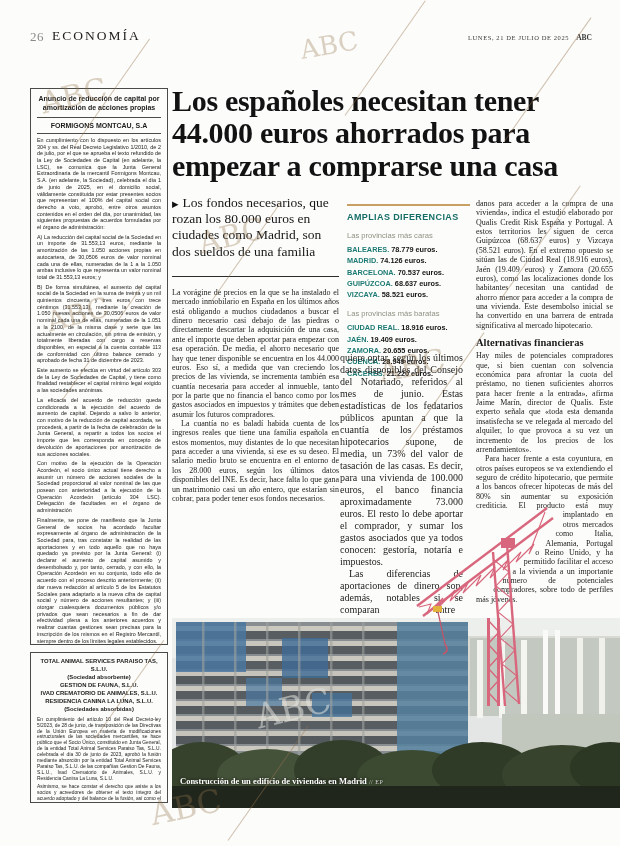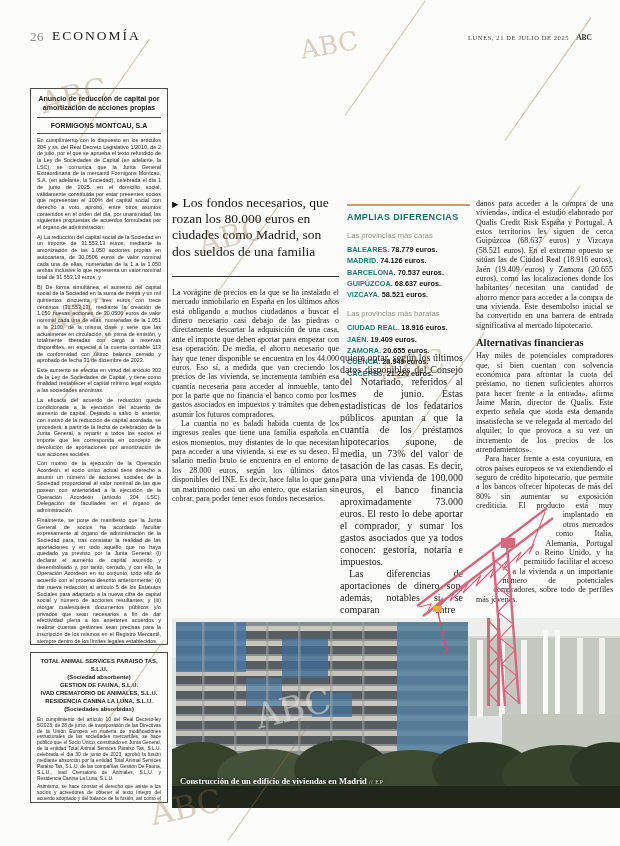--- a/index.html
+++ b/index.html
@@ -125,20 +125,21 @@
     <div class="n-h">(Sociedad absorbente)</div>
     <div class="n-h">GESTION DE FAUNA, S.L.U.</div>
     <div class="n-h">IVAD CREMATORIO DE ANIMALES, S.L.U.</div>
     <div class="n-h">RESIDENCIA CANINA LA LUNA, S.L.U.</div>
     <div class="n-h">(Sociedades absorbidas)</div>
     <p class="n-p">En cumplimiento del artículo 10 del Real Decreto-ley 5/2023, de 28 de junio, de transposición de las Directivas de la Unión Europea en materia de modificaciones estructurales de las sociedades mercantiles, se hace público que el Socio Único, constituido en Junta General, de la entidad Total Animal Services Paraiso Tas, S.L.U. celebrada el día 30 de junio de 2023, aprobó la fusión mediante absorción por la entidad Total Animal Services Paraiso Tas, S.L.U. de las compañías Gestion De Fauna, S.L.U., Ivad Crematorio de Animales, S.L.U. y Residencia Canina La Luna, S.L.U.</p>
     <p class="n-p">Asimismo, se hace constar el derecho que asiste a los socios y acreedores de obtener el texto íntegro del acuerdo adoptado y del balance de la fusión, así como el derecho que corresponde a los acreedores de las sociedades que se fusionan a oponerse a dicha fusión, en los términos establecidos en el artículo 44 de la Ley 3/2009, de 3 de abril, durante el plazo de un mes contado a partir de la publicación del último anuncio del acuerdo de Socio Único.</p>
 
   </aside>
 
+  <h1 class="abs headline" style="margin:0;">Los españoles necesitan tener 44.000 euros ahorrados para empezar a comprarse una casa</h1>
   <div class="abs standfirst">
     <span class="sf-arrow">▶</span>
     <span>Los fondos necesarios, que rozan los 80.000 euros en ciudades como Madrid, son dos sueldos de una familia</span>
   </div>
   <div class="abs rule1"></div>
 
   <div class="abs col col1">
     <p>La vorágine de precios en la que se ha instalado el mercado inmobilario en España en los últimos años está obligando a muchos ciudadanos a buscar el dinero necesario casi debajo de las piedras o directamente descartar la adquisición de una casa, ante el importe que deben aportar para empezar con esa operación. De media, el ahorro necesario que hay que tener disponible se encuentra en los 44.000 euros. Eso sí, a medida que van creciendo los precios de las vivienda, se incrementa también esa cuantía necesaria para acceder al inmueble, tanto por la parte que no financia el banco como por los gastos asociados en impuestos y trámites que deben asumir los futuros compradores.</p>
     <p>La cuantía no es baladí habida cuenta de los ingresos reales que tiene una familia española en estos momentos, muy distantes de lo que necesitan para acceder a una vivienda, si ese es su deseo. El salario medio bruto se encuentra en el entorno de los 28.000 euros, según los últimos datos disponibles del INE. Es decir, hace falta lo que gana un matrimonio casi un año entero, que estarían sin cobrar, para poder tener esos fondos necesarios.</p>
   </div>

